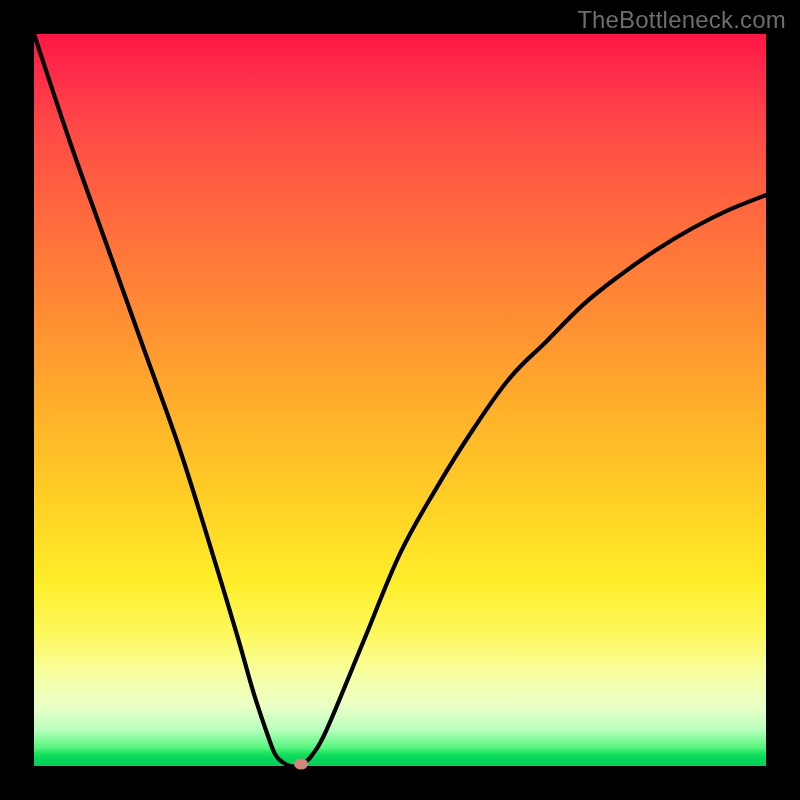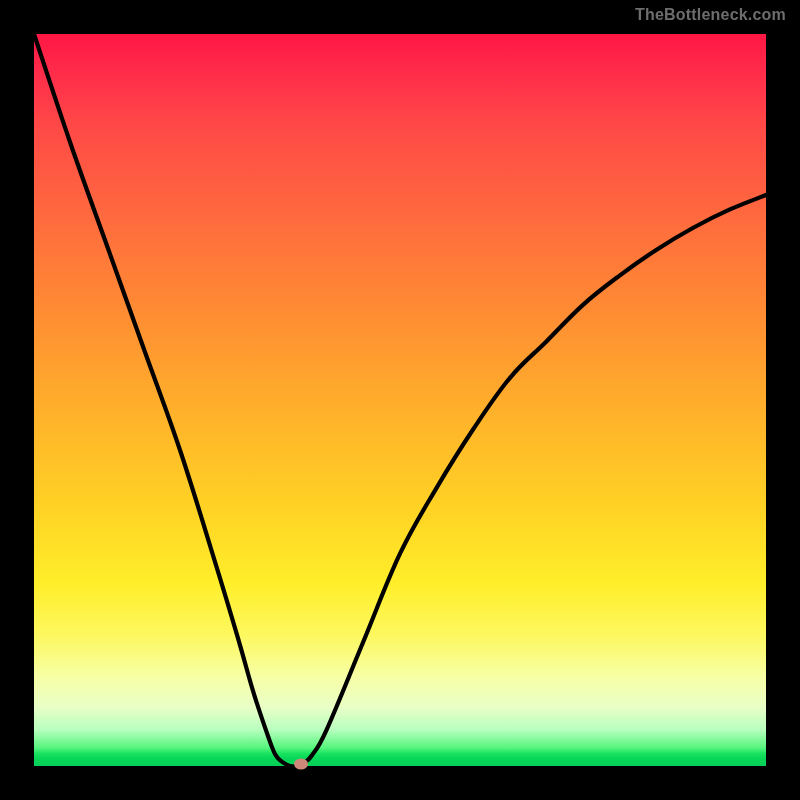--- a/index.html
+++ b/index.html
@@ -44,23 +44,23 @@
       #18e35f 98.3%,
       #07d658 99%,
       #06d157 100%
     );
   }
   .watermark {
     position: absolute;
     top: 6px;
     right: 14px;
     color: #6d6d6d;
-    font-size: 16px;
+    font-size: 24px;
     letter-spacing: 0.2px;
-    font-weight: 700;
+    font-weight: 400;
     user-select: none;
   }
   svg.curve {
     position: absolute;
     left: 0;
     top: 0;
     width: 732px;
     height: 732px;
     overflow: visible;
   }

